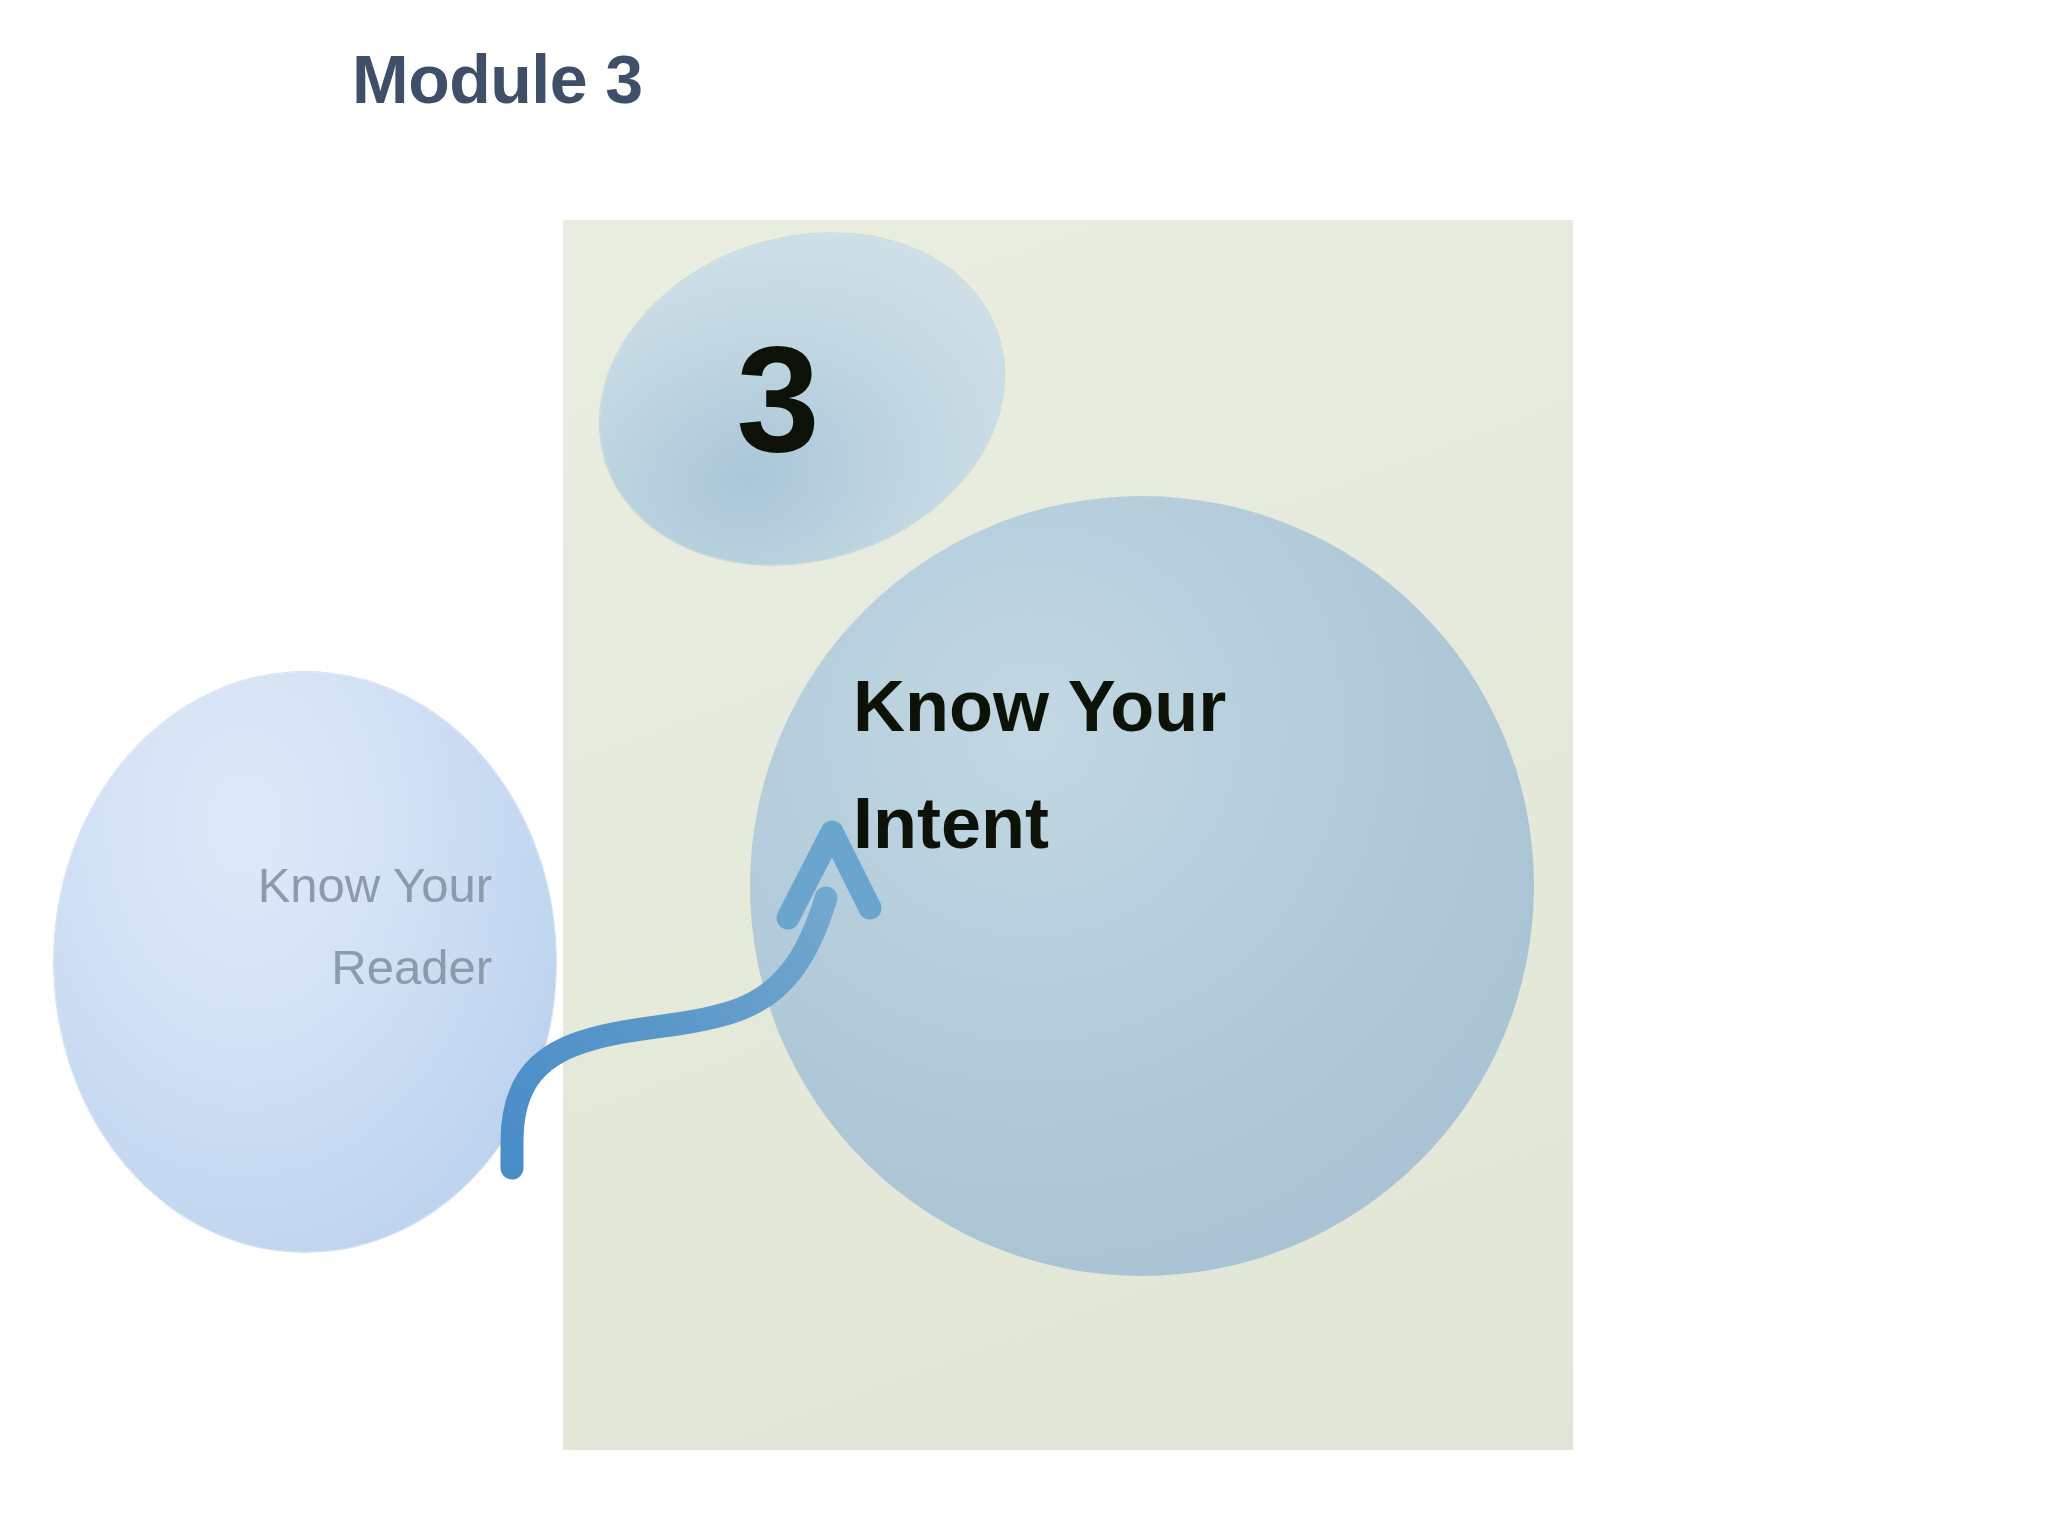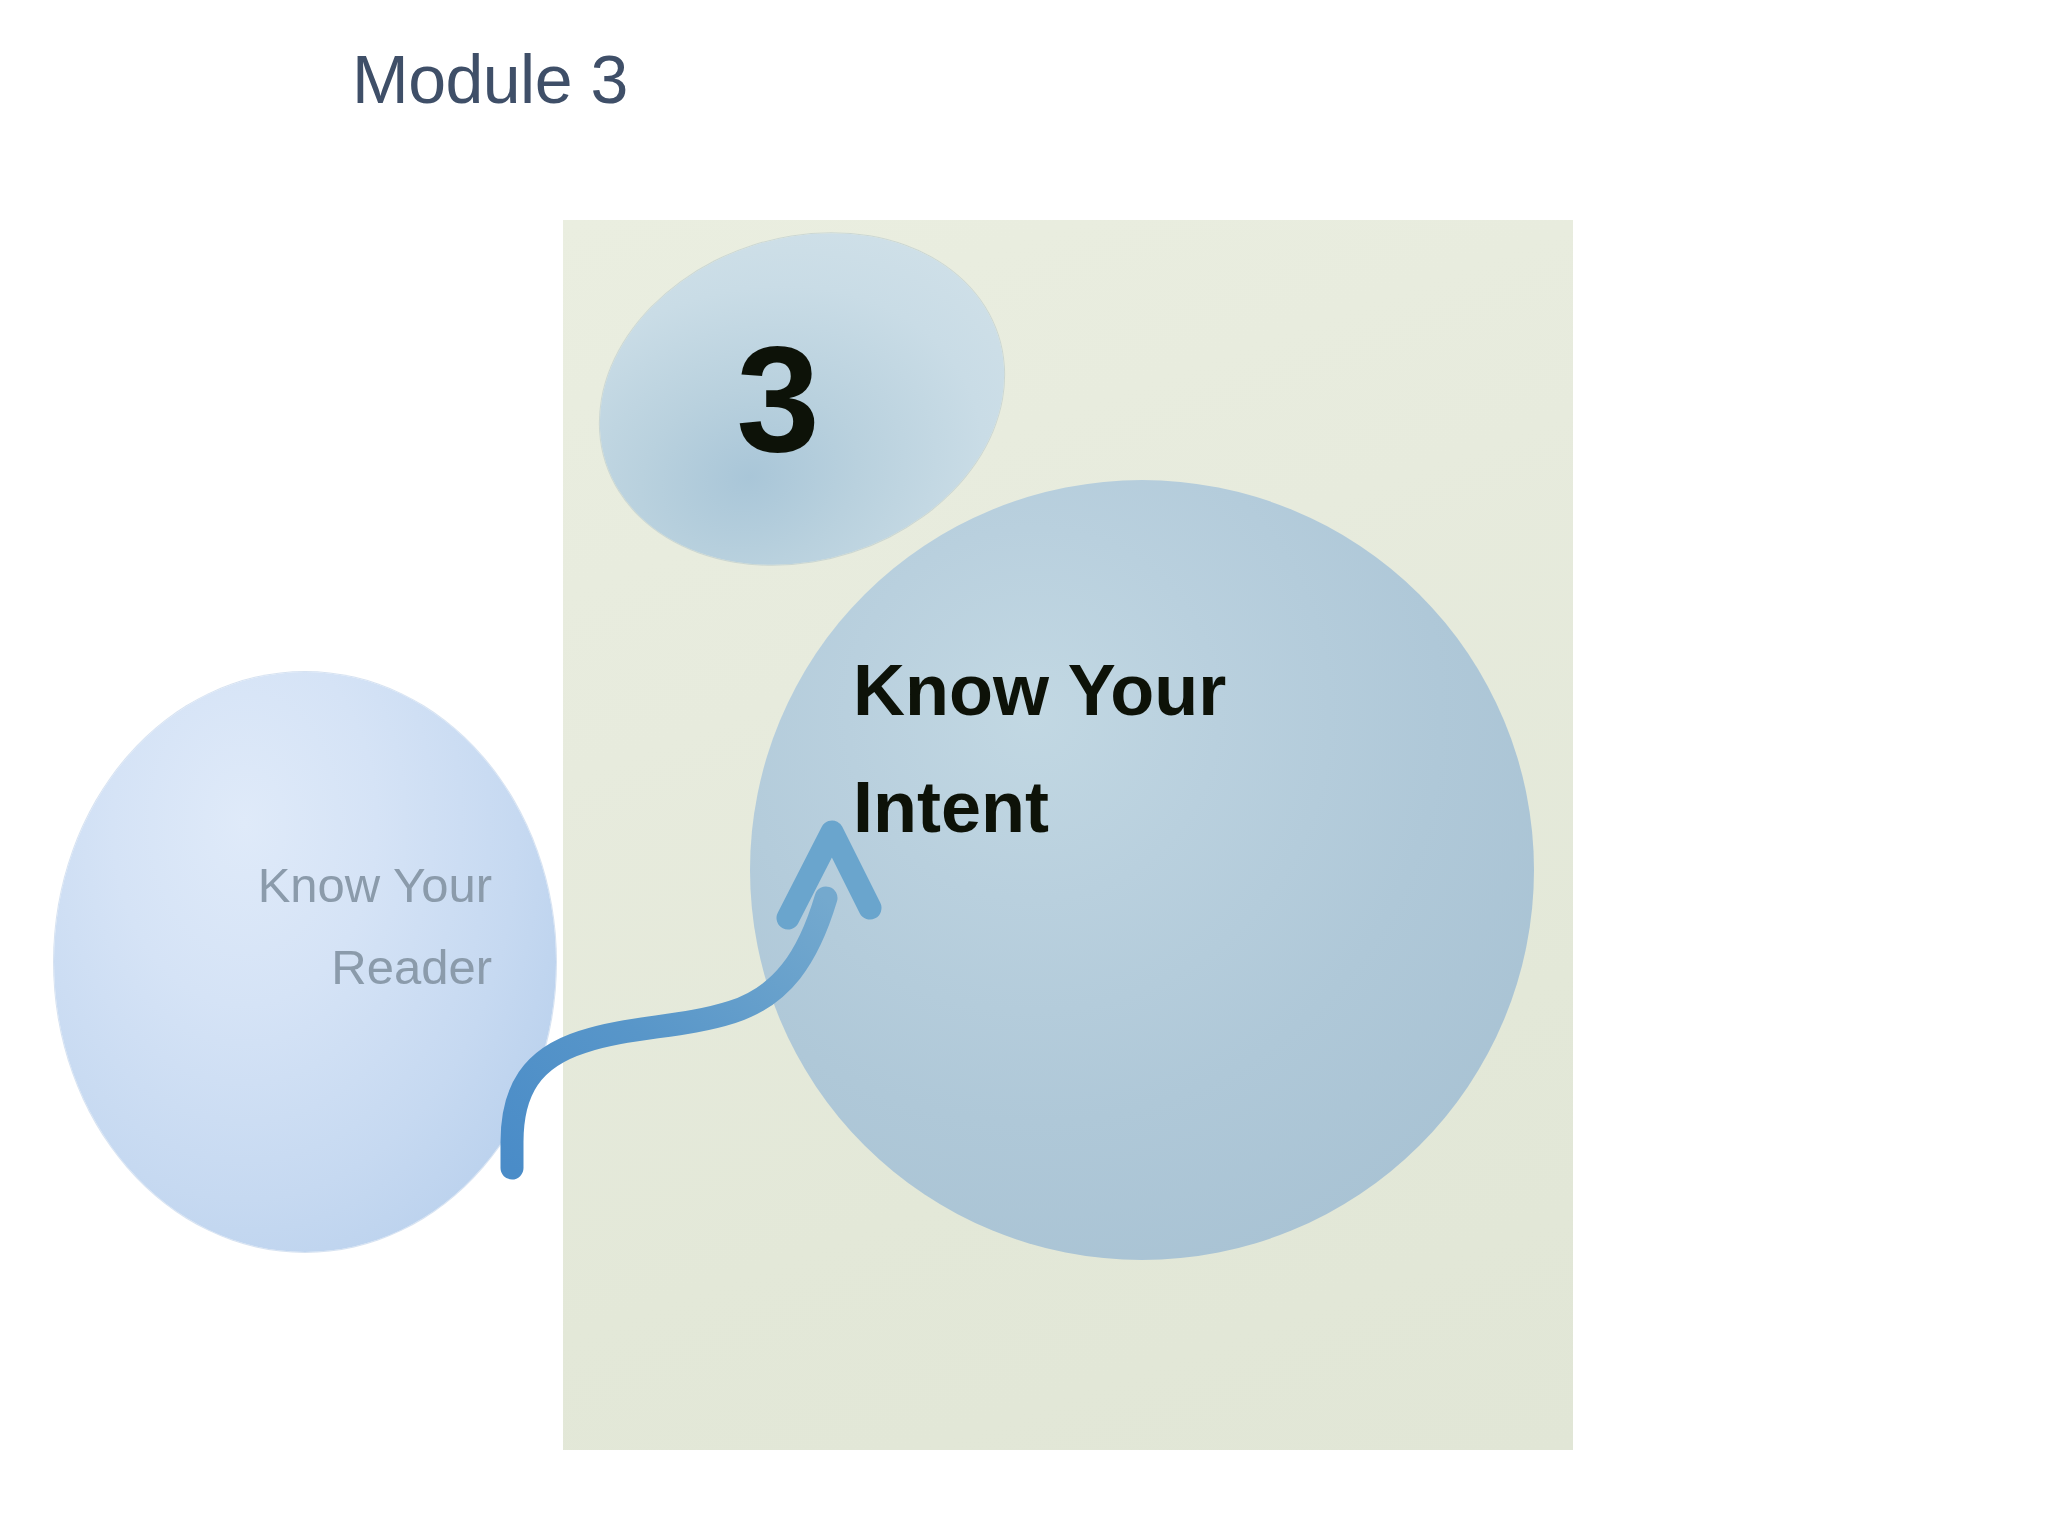--- a/index.html
+++ b/index.html
@@ -18,21 +18,21 @@
     background: #ffffff;
     overflow: hidden;
   }
 
   
   #slide-title {
     position: absolute;
     left: 352px;
     top: 42px;
     font-size: 68px;
-    font-weight: normal;
+    font-weight: bold;
     color: #3f4f68;
     letter-spacing: -0.5px;
     white-space: nowrap;
     line-height: 1.1;
   }
 
   
   #content-panel {
     position: absolute;
     left: 563px;
@@ -73,21 +73,21 @@
     color: #0d1208;
     line-height: 1;
     padding-right: 48px;
     box-sizing: border-box;
   }
 
   
   #intent-circle {
     position: absolute;
     left: 750px;
-    top: 480px;
+    top: 496px;
     width: 784px;
     height: 780px;
     border-radius: 50%;
     background: radial-gradient(circle at 36% 30%,
                 #c2d8e3 0%,
                 #b9d0de 25%,
                 #afc8d8 55%,
                 #a9c3d4 80%,
                 #a5c0d2 100%);
   }

